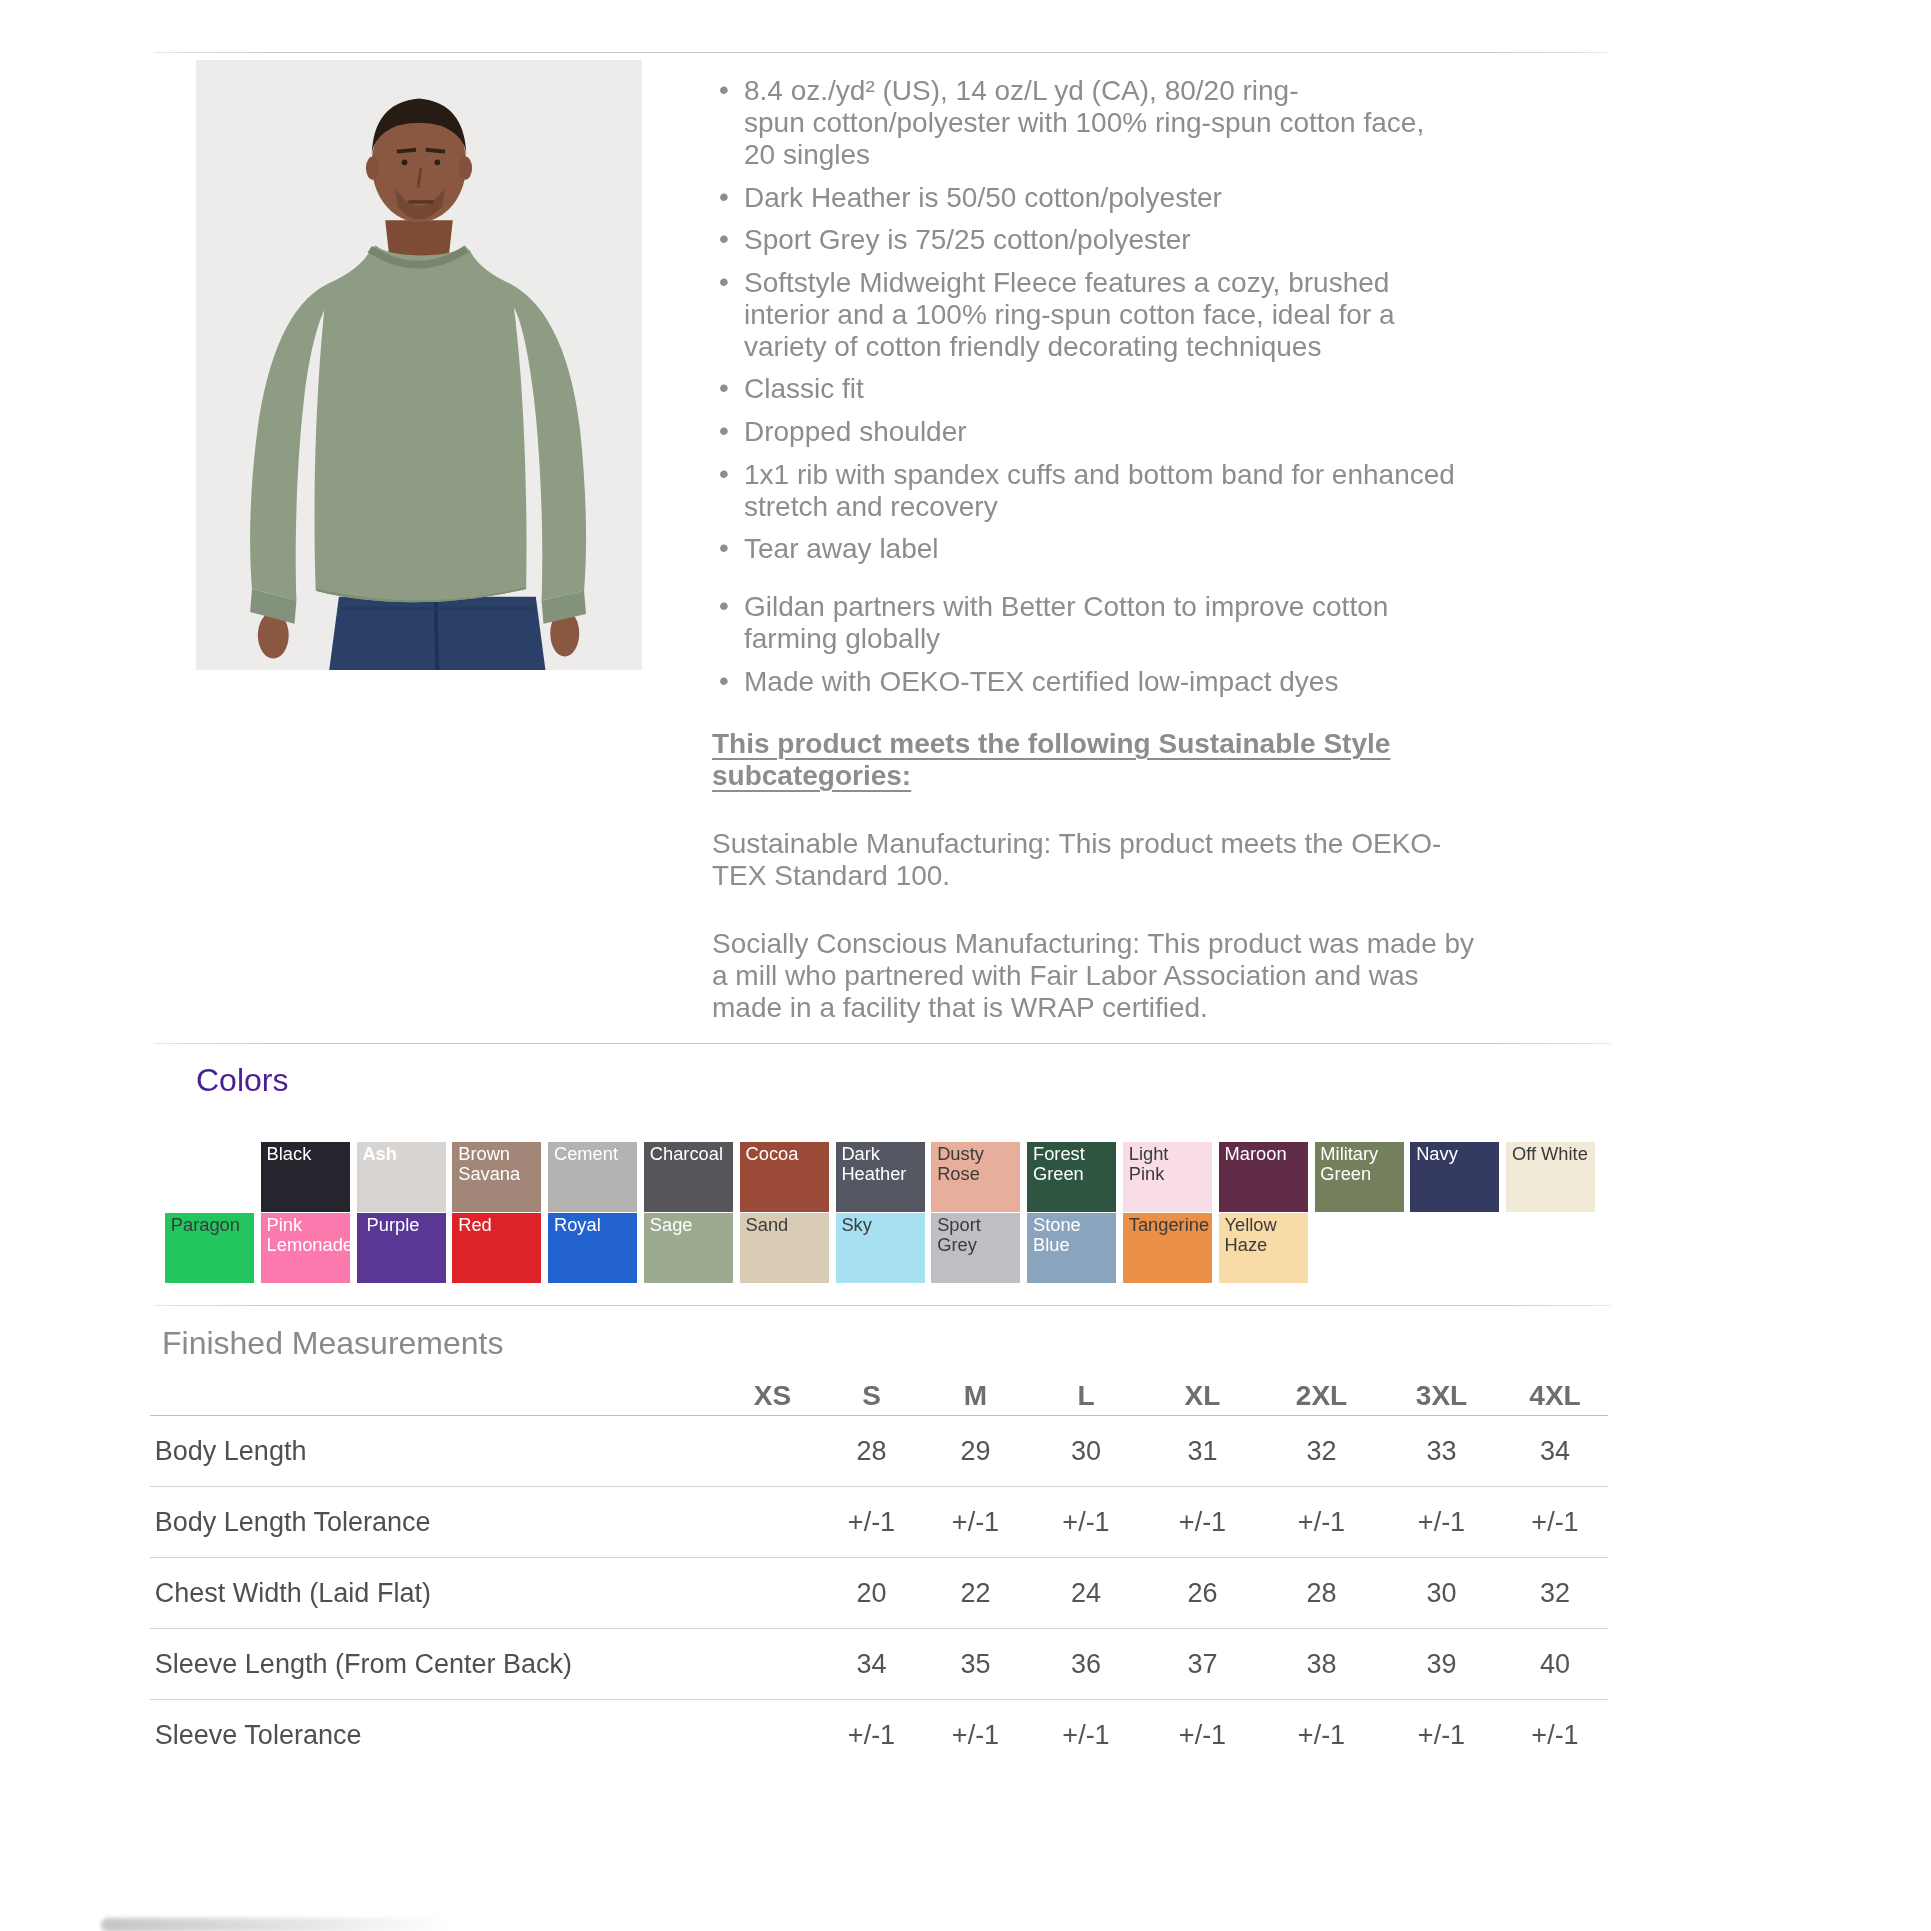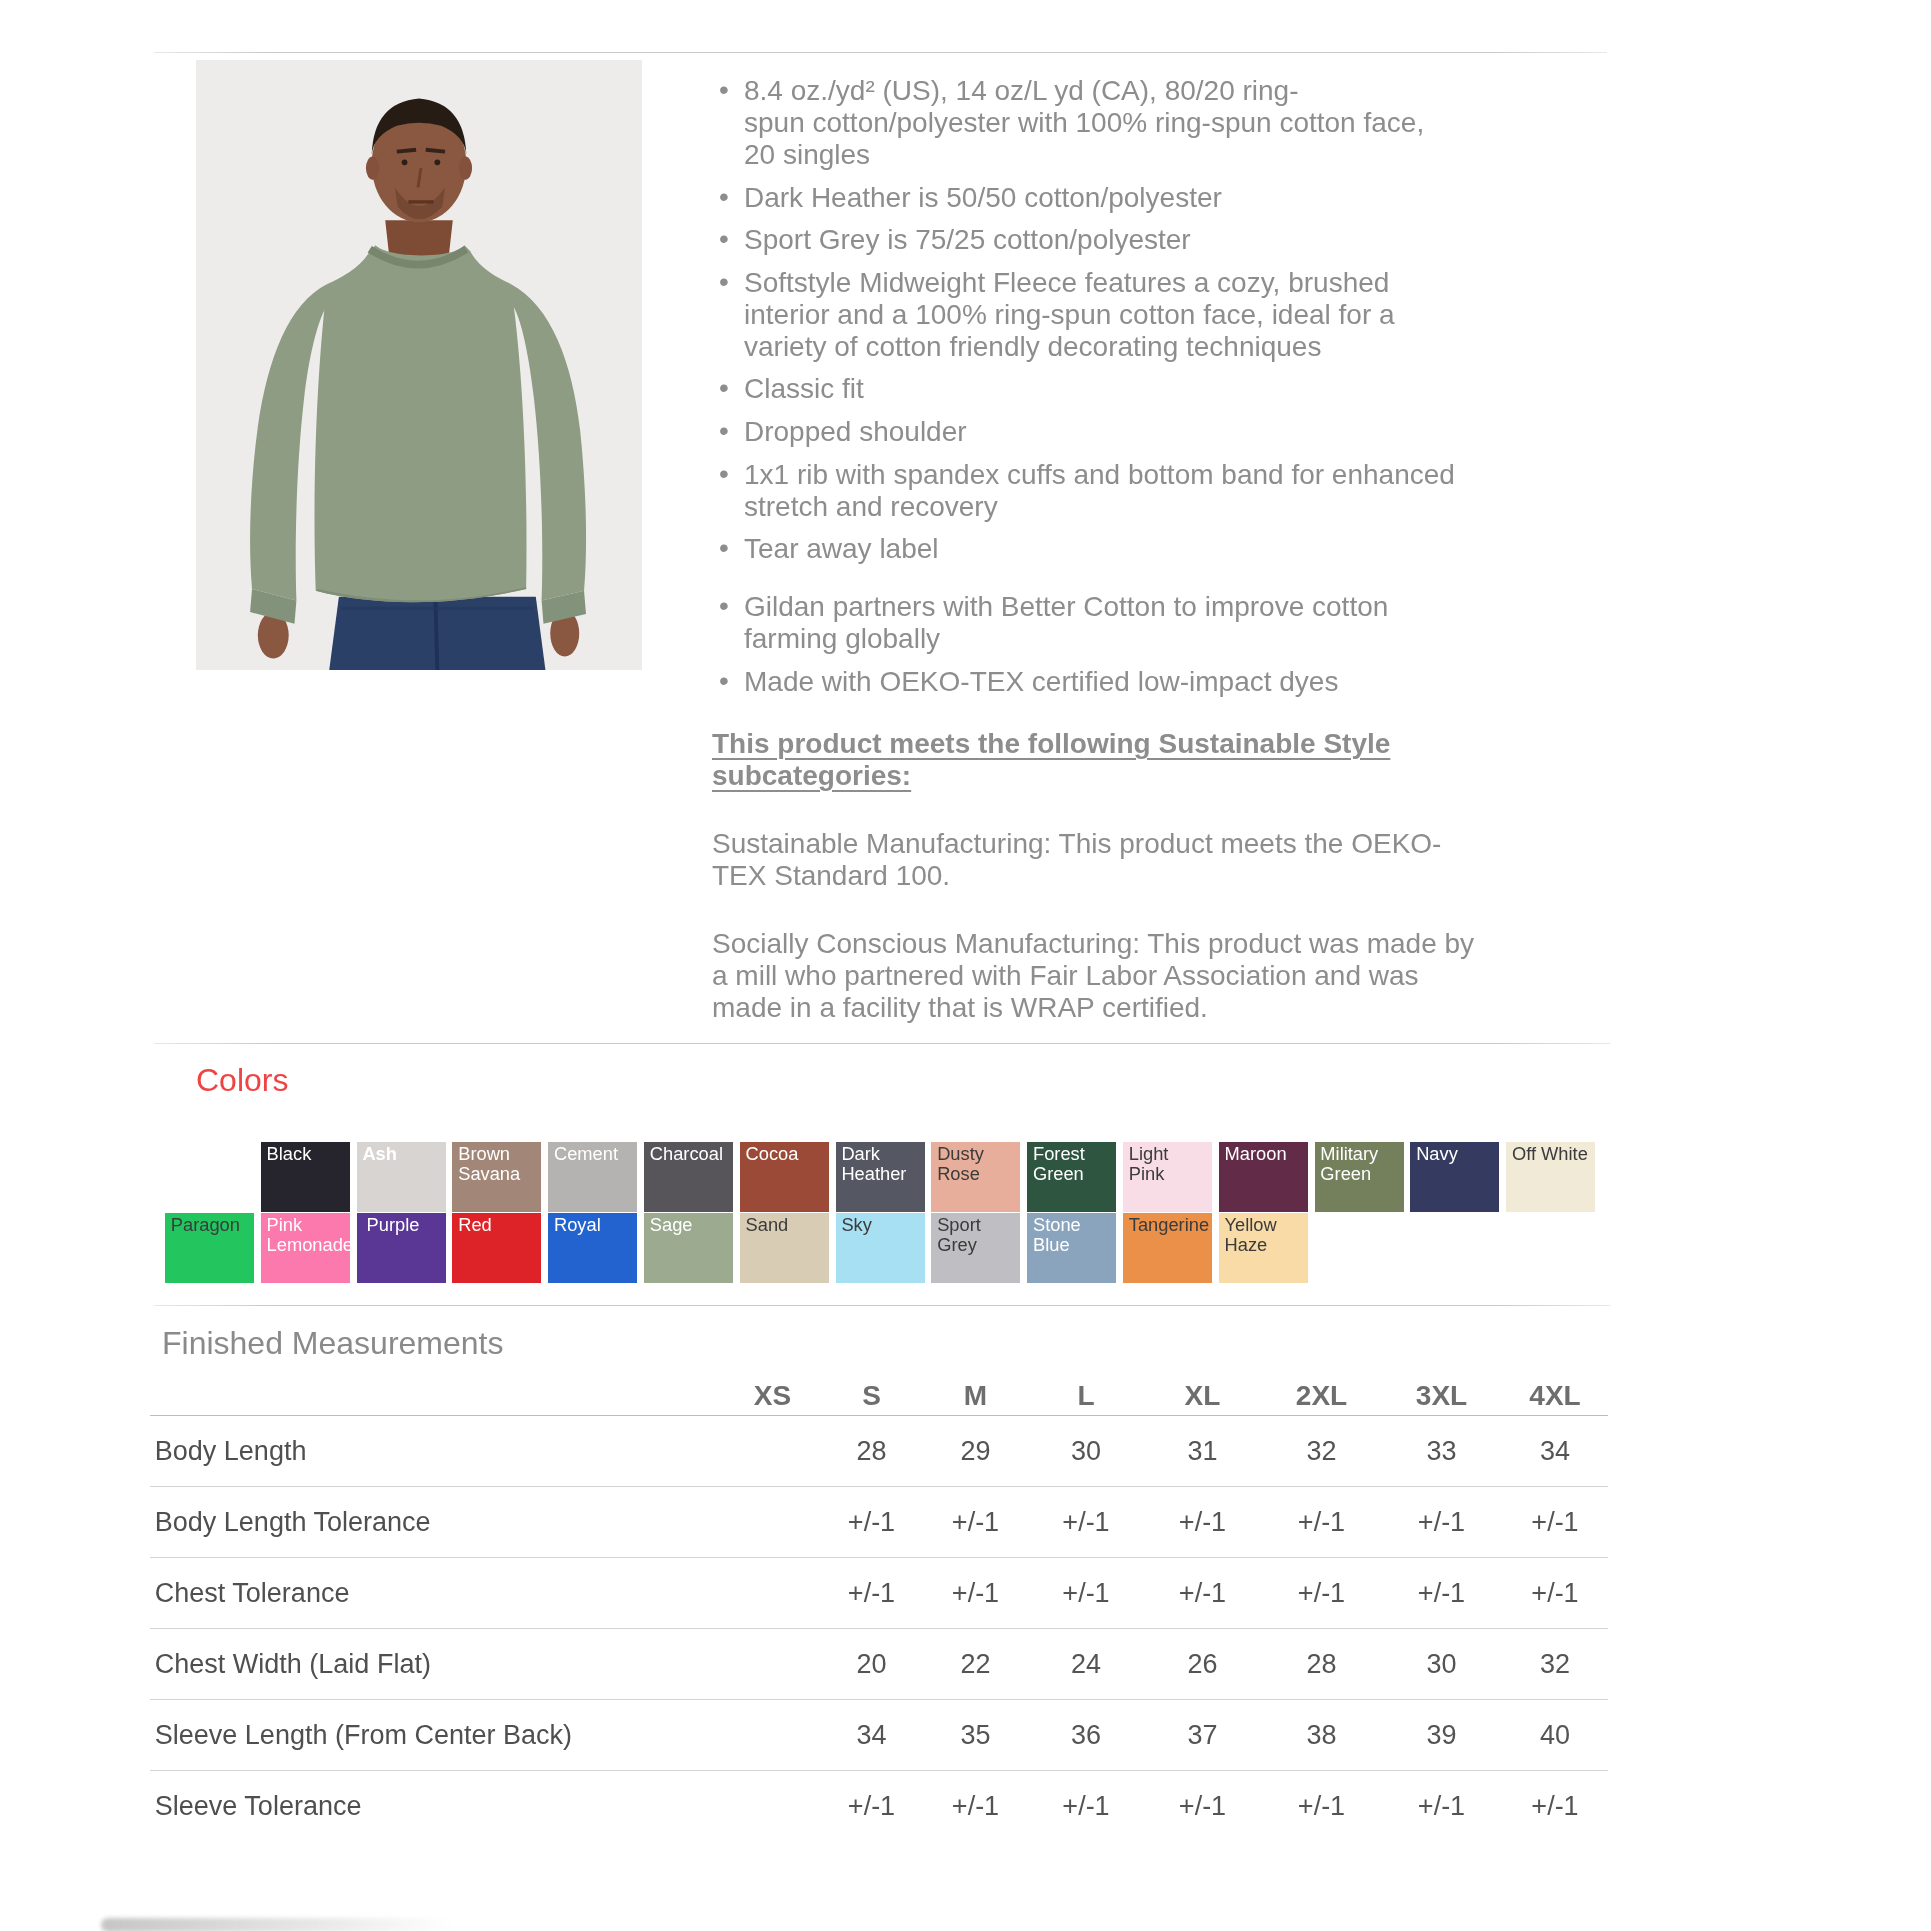--- a/index.html
+++ b/index.html
@@ -22,21 +22,21 @@
   .bullet{position:relative;margin-bottom:10.6px;white-space:pre-line;}
   .bullet::before{content:"\2022";position:absolute;left:-25px;top:-1px;color:#8d8d8d;}
   .bullet-list + .bullet-list{margin-top:26px;}
   #sustain-heading{margin-top:30px;font-weight:bold;white-space:pre-line;
     text-decoration:underline;text-decoration-thickness:1.9px;text-underline-offset:4.8px;}
   .para{margin-top:36px;white-space:pre-line;}
   .w1{max-width:705px;} .w2{max-width:763px;} .w3{max-width:842px;}
 
   
   #colors-rule{left:154px;top:1043px;width:1456px;}
-  #colors-title{left:196px;top:1062px;font-size:32px;color:#ef4444;}
+  #colors-title{left:196px;top:1062px;font-size:32px;color:#4c1d95;}
   #swatch-grid{left:165px;top:1142px;width:1458px;}
   .swatch-row{display:flex;gap:6.8px;}
   .swatch-row + .swatch-row{margin-top:1px;}
   .swatch{width:89px;height:70px;flex:0 0 89px;box-sizing:border-box;padding:1.9px 0 0 5.8px;}
   .swatch-label{display:block;width:79px;font-size:18.3px;line-height:20px;}
 
   
   #measure-rule{left:154px;top:1305px;width:1456px;}
   #measure-title{left:162px;top:1325px;font-size:32px;color:#8a8a8a;}
   #measure-table-wrap{left:150px;top:1376px;width:1458px;}
@@ -268,31 +268,20 @@
           <td class="val"></td>
           <td class="val">+/-1</td>
           <td class="val">+/-1</td>
           <td class="val">+/-1</td>
           <td class="val">+/-1</td>
           <td class="val">+/-1</td>
           <td class="val">+/-1</td>
           <td class="val">+/-1</td>
         </tr>
         <tr class="mrow">
-          <td class="lbl">Chest Tolerance</td>
-          <td class="val"></td>
-          <td class="val">+/-1</td>
-          <td class="val">+/-1</td>
-          <td class="val">+/-1</td>
-          <td class="val">+/-1</td>
-          <td class="val">+/-1</td>
-          <td class="val">+/-1</td>
-          <td class="val">+/-1</td>
-        </tr>
-        <tr class="mrow">
           <td class="lbl">Chest Width (Laid Flat)</td>
           <td class="val"></td>
           <td class="val">20</td>
           <td class="val">22</td>
           <td class="val">24</td>
           <td class="val">26</td>
           <td class="val">28</td>
           <td class="val">30</td>
           <td class="val">32</td>
         </tr>

